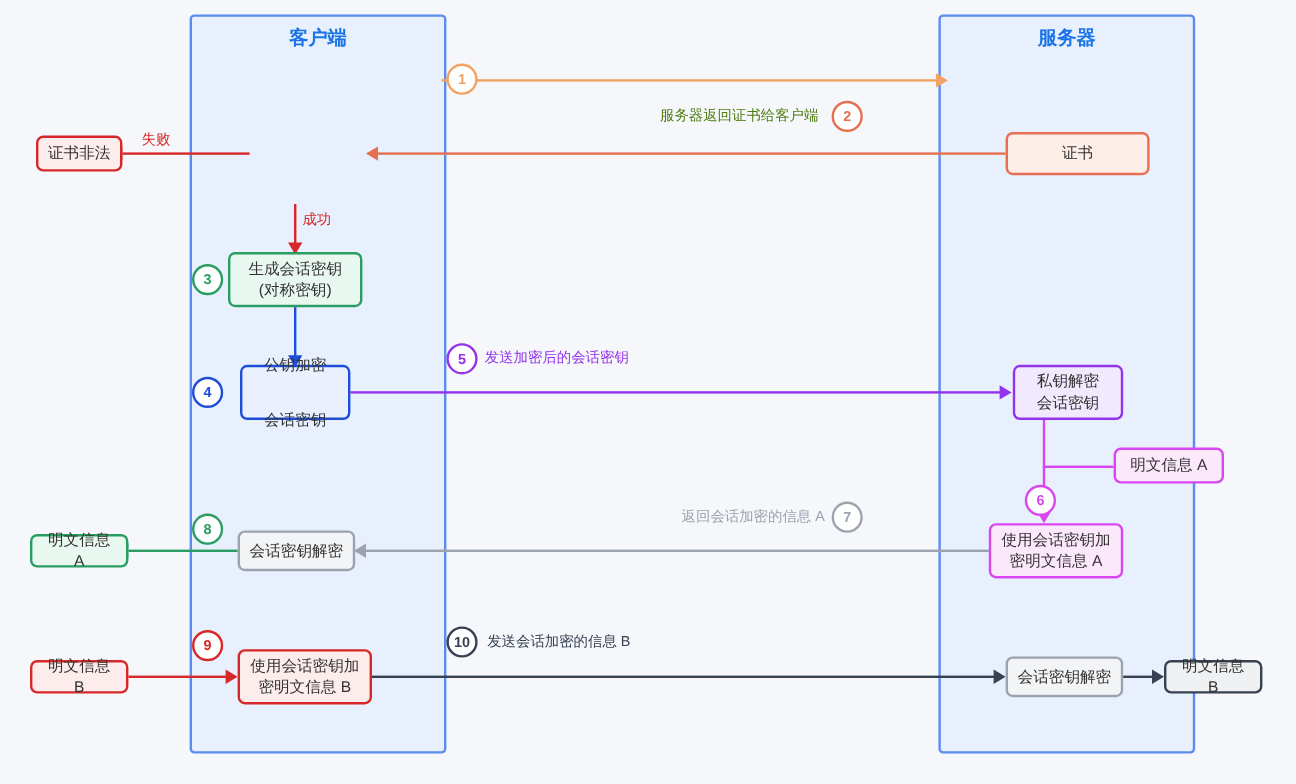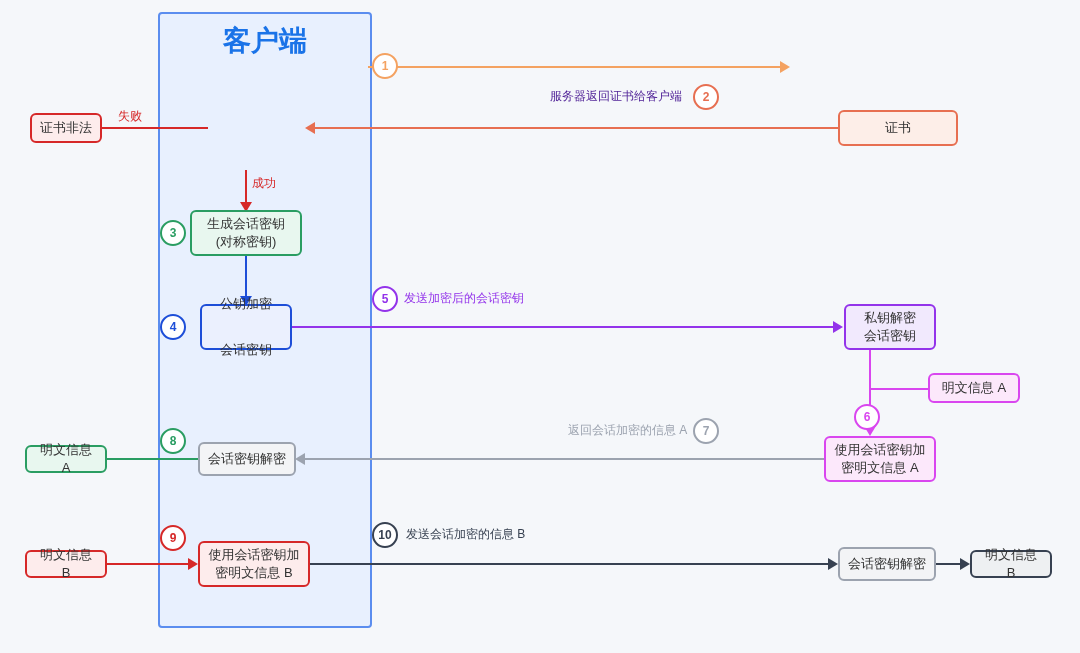--- a/index.html
+++ b/index.html
@@ -1,49 +1,52 @@
 <!DOCTYPE html>
 <html><head>
 <meta charset="utf-8">
 <style>
   html,body{margin:0;padding:0;width:1080px;height:653px;background:#f5f7fa;font-family:"PingFang SC","Hiragino Sans GB","Microsoft YaHei",sans-serif;}
   .canvas{position:relative;width:1080px;height:653px;}
   .panel{position:absolute;border:2px solid #5b8def;background:#e8f0fe;border-radius:4px;}
-  .panel-title{width:100%;text-align:center;margin-top:8px;font-size:28px;font-weight:600;color:#1a73e8;}
+  .panel-title{width:100%;text-align:center;margin-top:8px;font-size:16px;font-weight:600;color:#1a73e8;}
   .box{position:absolute;border:2px solid;border-radius:6px;padding:4px 8px;font-size:13px;line-height:1.4;text-align:center;background:#fff;display:flex;align-items:center;justify-content:center;box-sizing:border-box;}
   .diamond{position:absolute;}
   .diamond .shape{width:100%;height:100%;transform:rotate(45deg);border:2px solid #f4a261;background:#fde8d1;border-radius:4px;}
   .diamond .dlabel{position:absolute;top:50%;left:50%;transform:translate(-50%,-50%);font-size:13px;white-space:nowrap;}
   .step{position:absolute;width:26px;height:26px;border-radius:50%;border:2px solid;background:#fff;display:flex;align-items:center;justify-content:center;font-size:12px;font-weight:600;box-sizing:border-box;}
   .label{position:absolute;font-size:12px;white-space:nowrap;}
   .small-label{position:absolute;font-size:12px;}
   .arrow-line{position:absolute;height:2px;}
   .v-line{position:absolute;width:2px;}
   .arrow-head{position:absolute;width:0;height:0;border-style:solid;}
 </style>
 </head>
 <body>
 
 <div class="canvas">
 
   <div class="panel" style="left:158px;top:12px;width:210px;height:612px;">
     <div class="panel-title">客户端</div>
   </div>
 
+  <div class="panel" style="left:782px;top:12px;width:210px;height:612px;">
+    <div class="panel-title">服务器</div>
+  </div>
 
   <div class="arrow-line" style="left:368px;top:66px;width:414px;background:#f4a261;"></div>
   <div class="arrow-head" style="left:780px;top:61px;border-width:6px 0 6px 10px;border-color:transparent transparent transparent #f4a261;"></div>
   <div class="step" style="left:372px;top:53px;border-color:#f4a261;color:#f4a261;">1</div>
 
   <div class="box" style="left:838px;top:110px;width:120px;height:36px;border-color:#e76f51;background:#fdeee8;color:#333;">证书</div>
 
   <div class="arrow-line" style="left:315px;top:127px;width:523px;background:#e76f51;"></div>
   <div class="arrow-head" style="left:305px;top:122px;border-width:6px 10px 6px 0;border-color:transparent #e76f51 transparent transparent;"></div>
   <div class="step" style="left:693px;top:84px;border-color:#e76f51;color:#e76f51;">2</div>
-  <div class="label" style="left:550px;top:88px;color:#4c1d95;">服务器返回证书给客户端</div>
+  <div class="label" style="left:550px;top:88px;color:#4d7c0f;">服务器返回证书给客户端</div>
 
 
   <div class="arrow-line" style="left:102px;top:127px;width:106px;background:#d62828;"></div>
   <div class="arrow-head" style="left:92px;top:122px;border-width:6px 10px 6px 0;border-color:transparent #d62828 transparent transparent;"></div>
   <div class="small-label" style="left:118px;top:108px;color:#d62828;">失败</div>
   <div class="box" style="left:30px;top:113px;width:72px;height:30px;border-color:#d62828;background:#fdecec;color:#333;">证书非法</div>
 
   <div class="v-line" style="left:245px;top:170px;height:34px;background:#d62828;"></div>
   <div class="arrow-head" style="left:240px;top:202px;border-width:10px 6px 0 6px;border-color:#d62828 transparent transparent transparent;"></div>
   <div class="small-label" style="left:252px;top:175px;color:#d62828;">成功</div>

